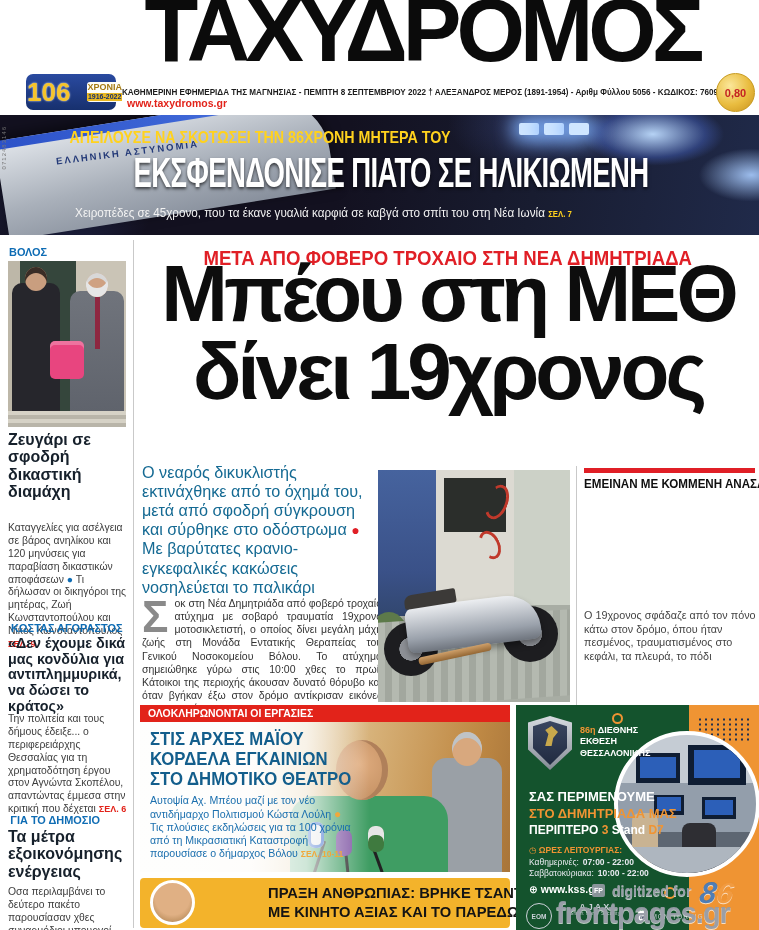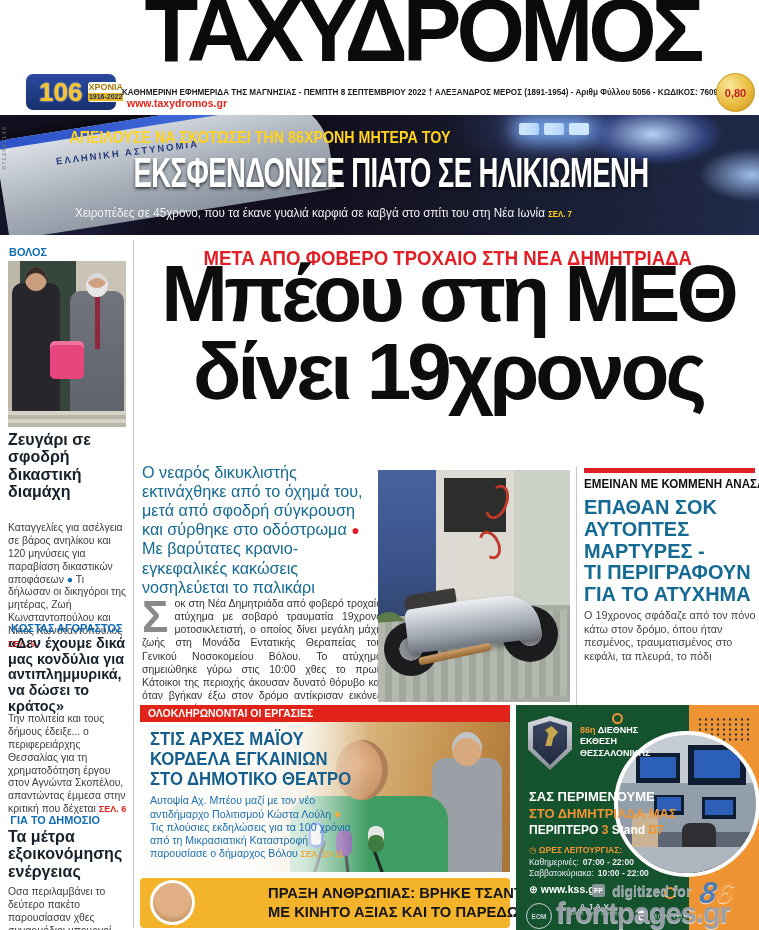--- a/index.html
+++ b/index.html
@@ -6,21 +6,21 @@
   #page{position:relative;width:759px;height:930px;background:#fff;overflow:hidden;
         font-family:"Liberation Sans","DejaVu Sans",sans-serif;margin:0 auto;}
   .abs{position:absolute;}
   .cx{display:inline-block;transform-origin:left top;white-space:nowrap;}
   .pageref{color:#e2231a;font-weight:bold;font-size:9px;}
 
   
   .logo{left:88px;top:-14px;width:668px;text-align:center;font-weight:bold;font-size:88px;
         letter-spacing:-5px;color:#0b0b0b;transform:scale(1,1.02);transform-origin:center top;line-height:1;}
   .badge{left:26px;top:74px;width:90px;height:36px;background:linear-gradient(#2a4aa0,#17306e);
-         border-radius:7px;display:flex;align-items:center;padding:0 13px;box-sizing:border-box;gap:6px;}
+         border-radius:7px;display:flex;align-items:center;padding:0 1px;box-sizing:border-box;gap:17px;}
   .badge-num{color:#f6c42a;font-weight:bold;font-size:26px;text-shadow:0 0 2px #fff;line-height:1;}
   .badge-right{background:#fdfdf8;border-radius:3px;width:46px;text-align:center;padding:1px 0;}
   .badge-label{color:#a57a13;font-weight:bold;font-size:9px;display:block;line-height:1.1;}
   .badge-years{background:#e9b821;color:#17306e;font-weight:bold;font-size:7px;display:block;line-height:1.2;}
   .infoline{left:122px;top:87px;font-size:8.4px;font-weight:bold;color:#1c1c1c;}
   .site-red{color:#e2231a;font-size:10.5px;font-weight:bold;margin-left:5px;}
   .price{left:716px;top:73px;width:37px;height:37px;border-radius:50%;border:1px solid #c79a1e;
          background:radial-gradient(circle at 35% 32%,#fbe79a,#e9bc3f 55%,#c8901c);
          display:flex;align-items:center;justify-content:center;color:#c42222;font-weight:bold;font-size:11px;}
   .edgecode{left:1px;top:126px;font-size:6px;color:#777;writing-mode:vertical-rl;transform:rotate(180deg);letter-spacing:1px;z-index:5;}
@@ -300,27 +300,20 @@
     <div class="wheel w1"></div>
     <div class="wheel w2"></div>
     <div class="bike-body"></div>
     <div class="bike-seat"></div>
     <div class="exhaust"></div>
   </div>
 
   <div class="abs divider-v" style="left:576px;top:466px;height:240px;"></div>
   <div class="abs wit-bar"></div>
   <div class="abs wit-tag"><span class="cx">ΕΜΕΙΝΑΝ ΜΕ ΚΟΜΜΕΝΗ ΑΝΑΣΑ</span></div>
-  <div class="abs wit-title">
-    <div>ΕΠΑΘΑΝ ΣΟΚ</div>
-    <div>ΑΥΤΟΠΤΕΣ</div>
-    <div>ΜΑΡΤΥΡΕΣ -</div>
-    <div>ΤΙ ΠΕΡΙΓΡΑΦΟΥΝ</div>
-    <div>ΓΙΑ ΤΟ ΑΤΥΧΗΜΑ</div>
-  </div>
   <div class="abs wit-body">Ο 19χρονος σφάδαζε από τον πόνο κάτω στον δρόμο, όπου ήταν πεσμένος, τραυματισμένος στο κεφάλι, τα πλευρά, το πόδι</div>
 
   <div class="abs th-bar"><span class="cx" style="transform:scale(.95,1);">ΟΛΟΚΛΗΡΩΝΟΝΤΑΙ ΟΙ ΕΡΓΑΣΙΕΣ</span></div>
 
   <div class="abs photo3">
     <div class="man2">
         <div class="head"></div>
       </div>
     <div class="man1-torso"></div>
     <div class="man1-head"></div>

